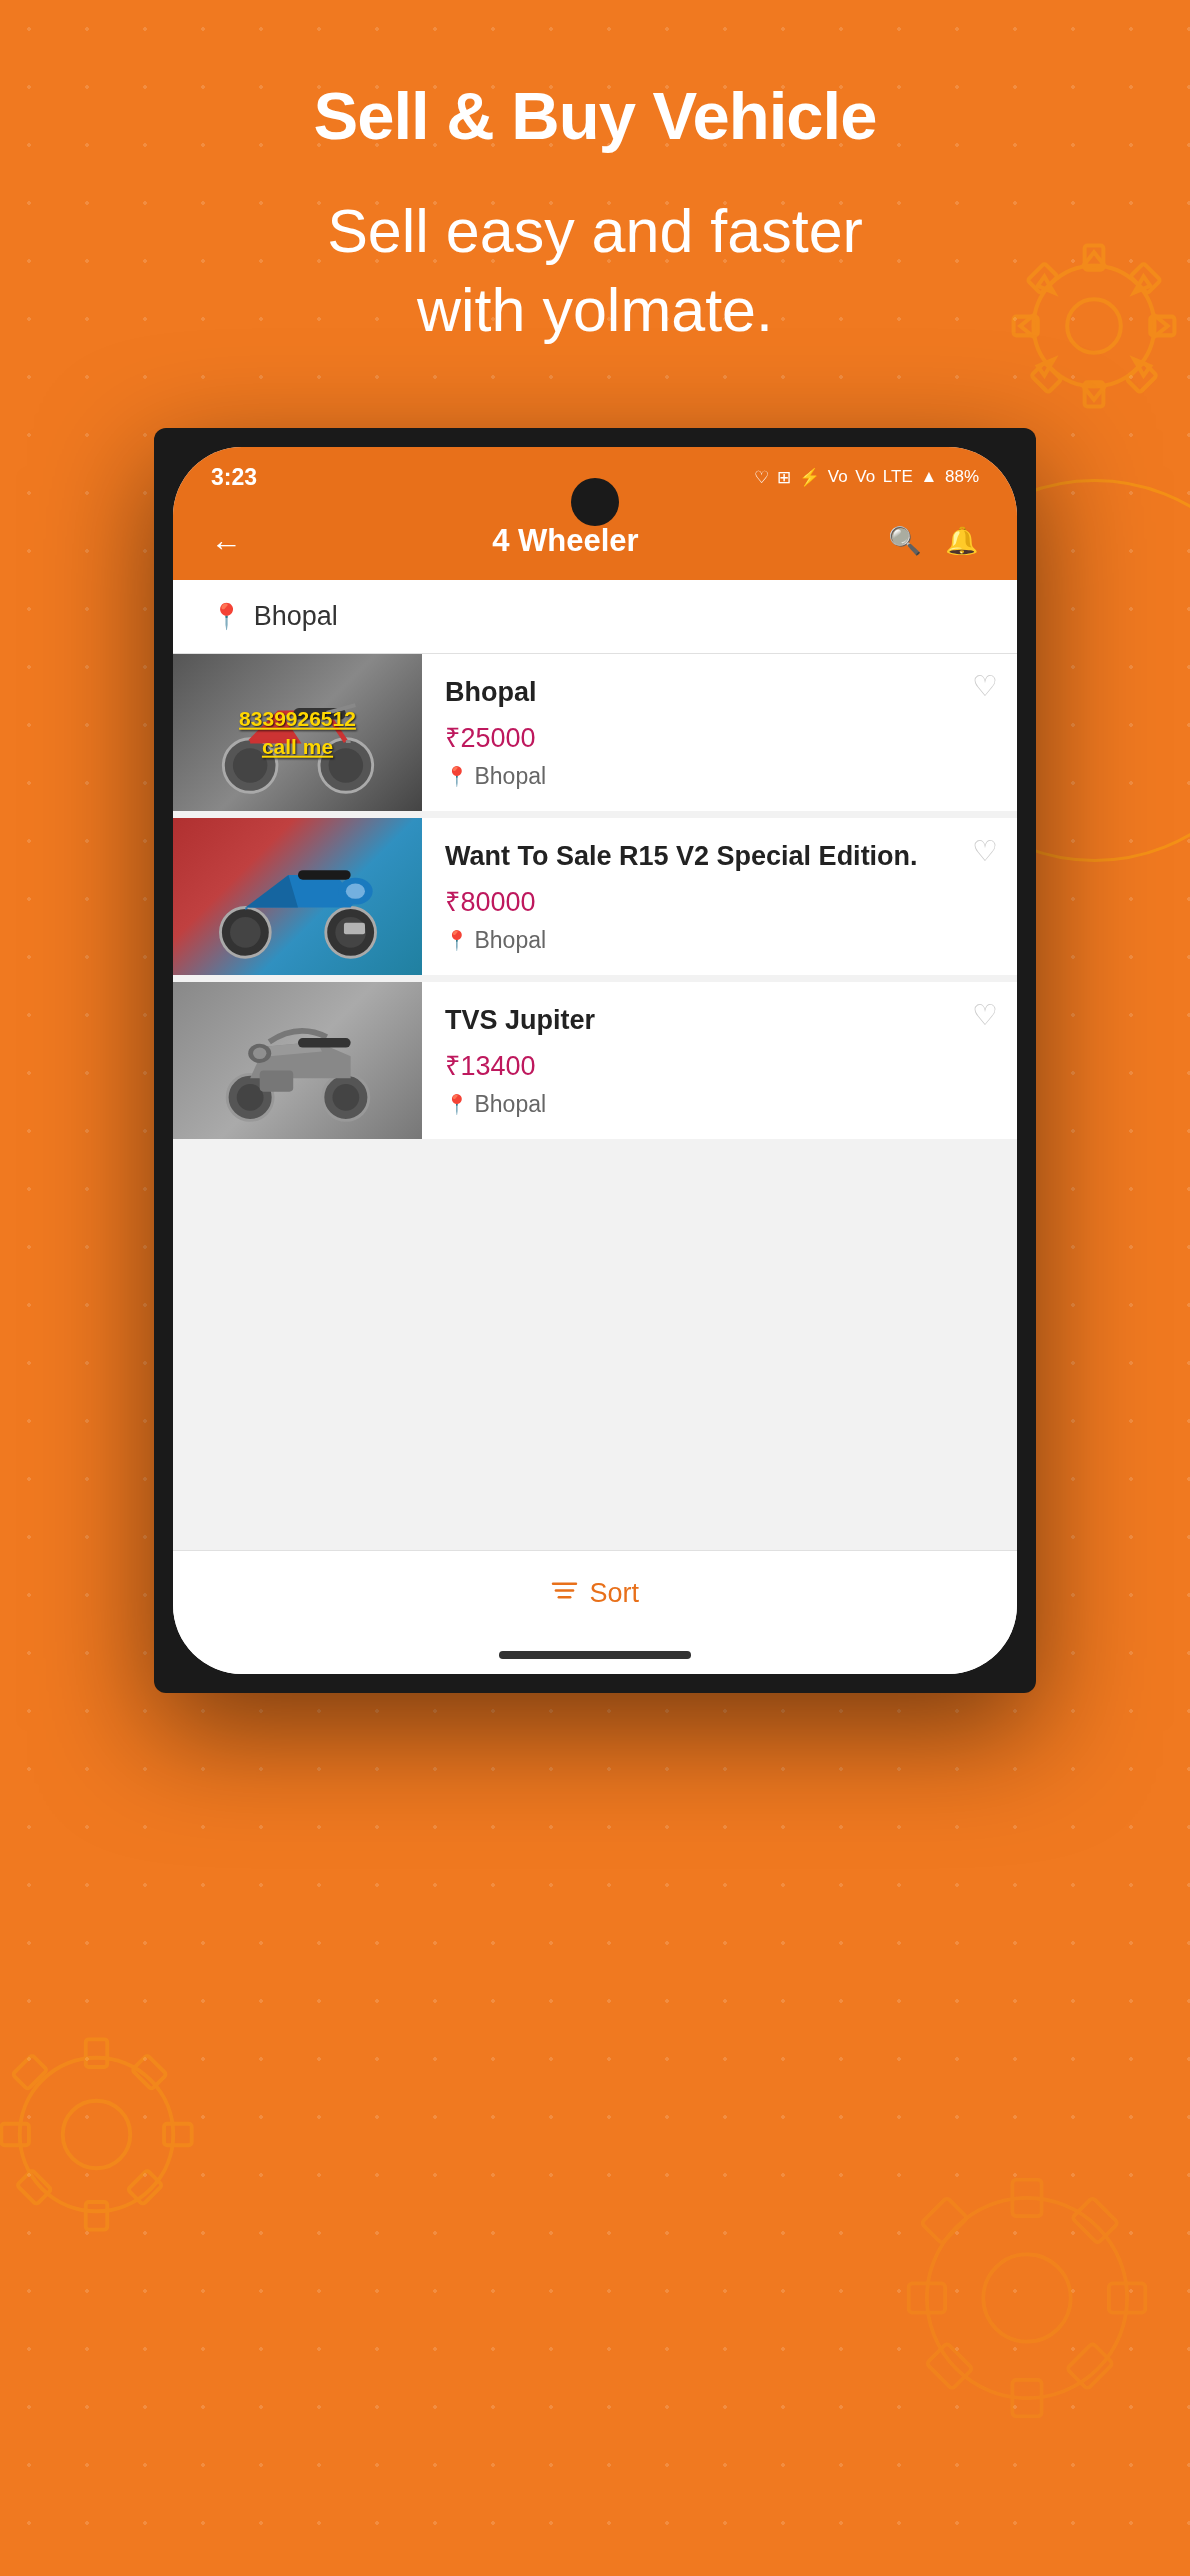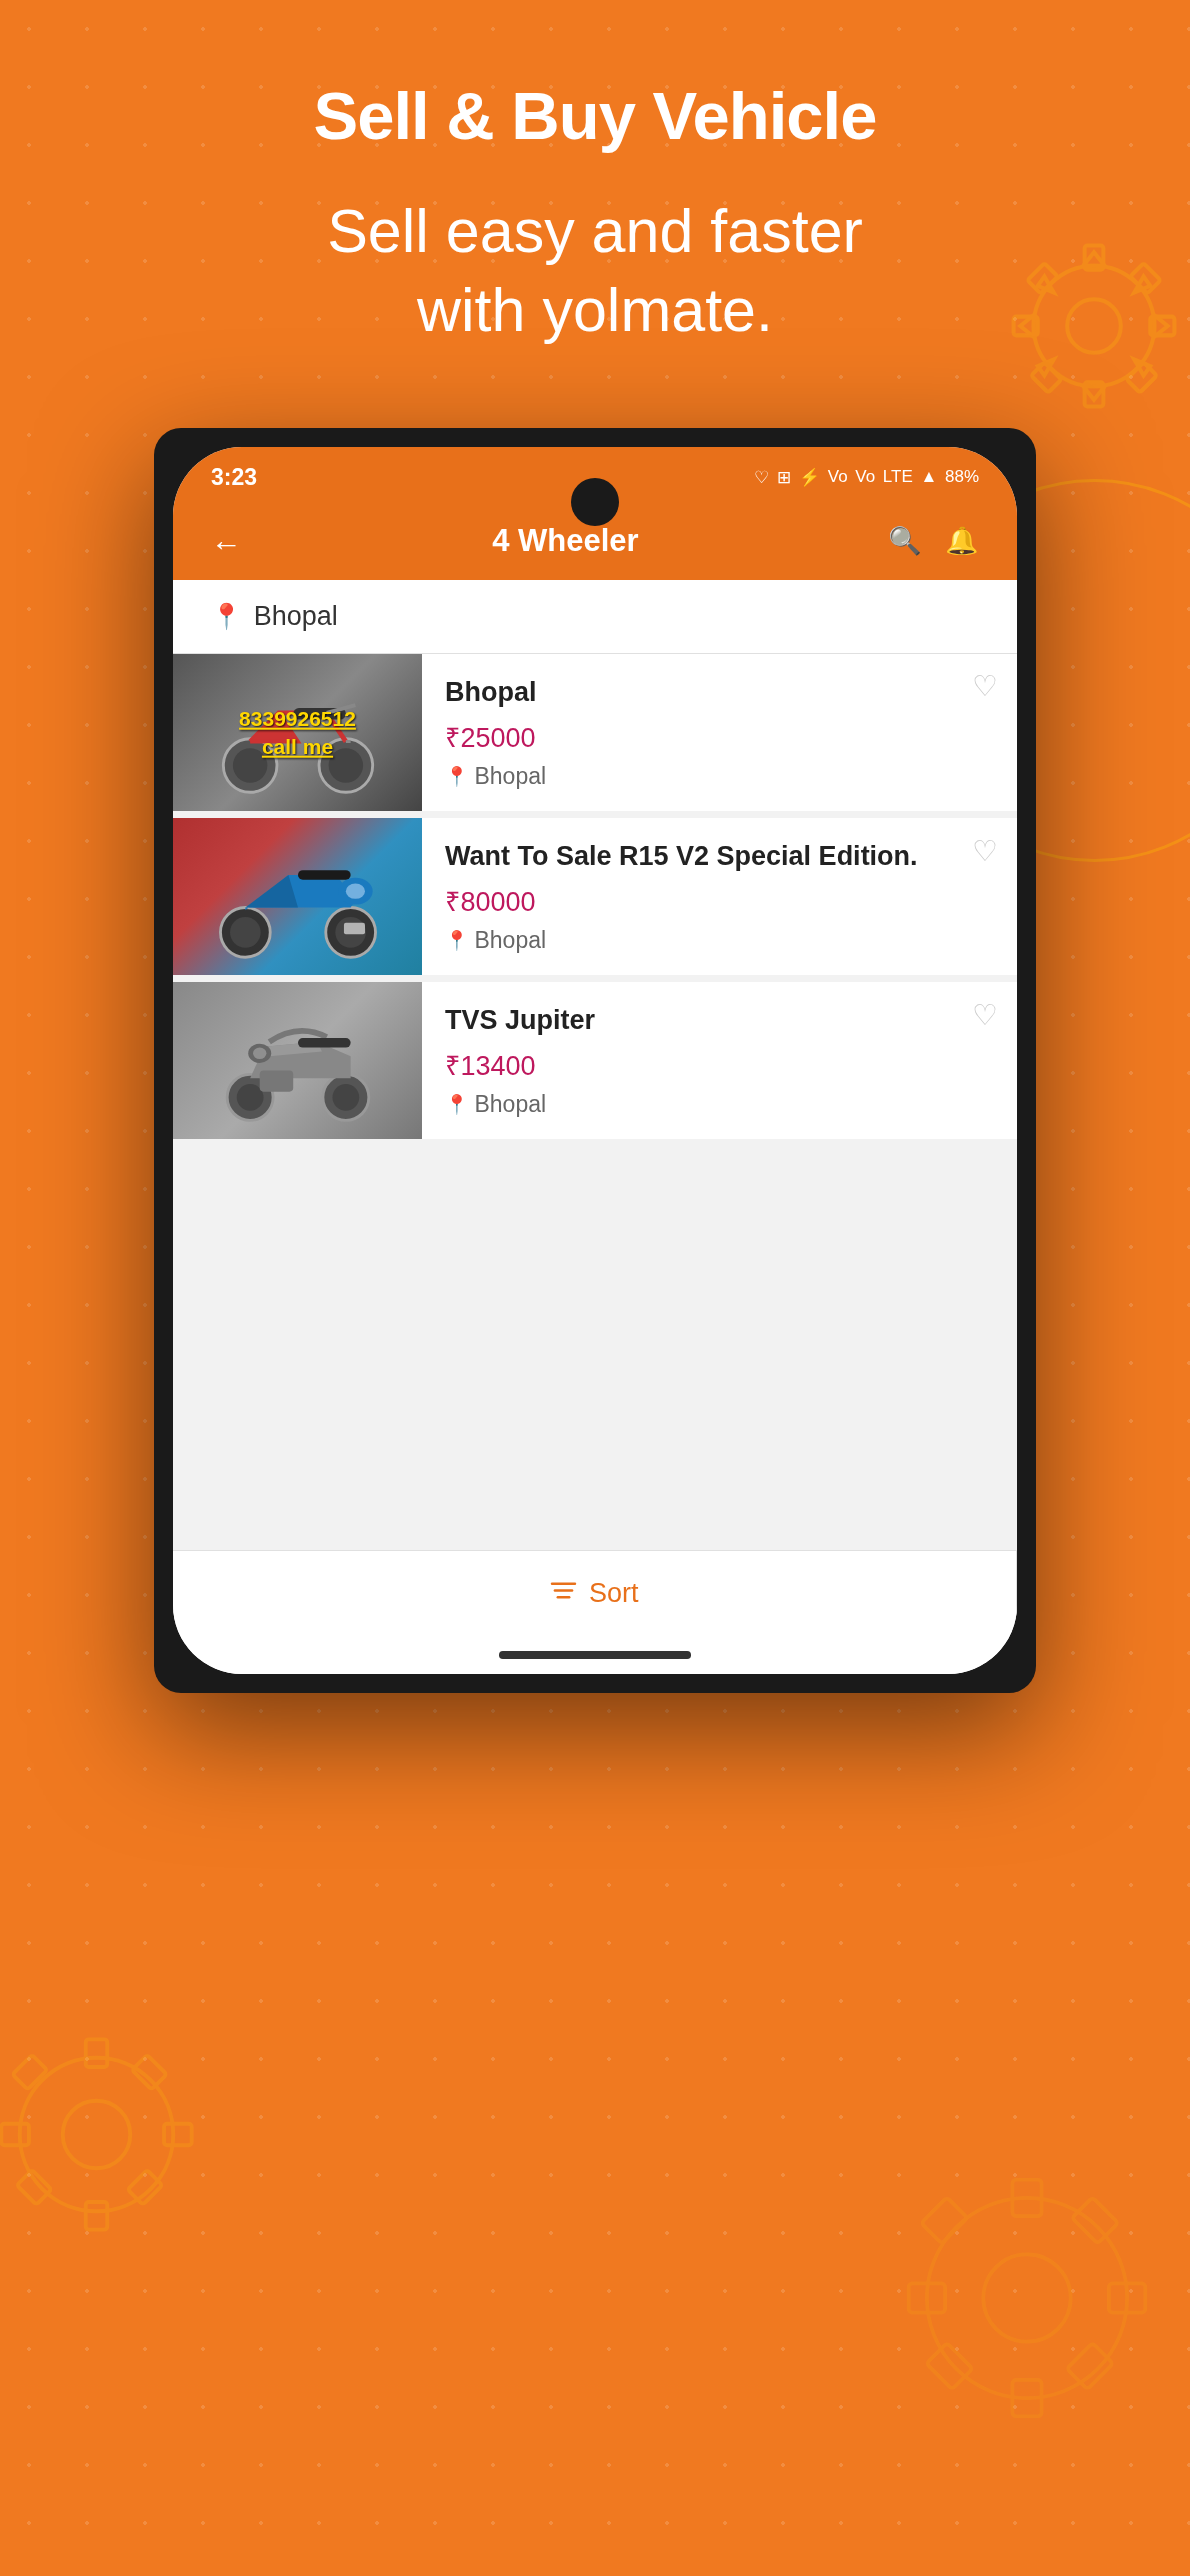--- a/index.html
+++ b/index.html
@@ -81,21 +81,21 @@
       font-weight: 500;
       text-align: center;
       line-height: 1.3;
       margin-bottom: 77px;
     }
 
     
     .phone-mockup {
       width: 882px;
       background: #1a1a1a;
-      border-radius: 27px;
+      border-radius: 12px;
       padding: 19px;
       box-shadow: 0 38px 115px rgba(0,0,0,0.5);
       position: relative;
     }
 
     .phone-inner {
       background: #f2f2f2;
       border-radius: 69px;
       overflow: hidden;
       position: relative;
@@ -287,20 +287,21 @@
     .empty-space {
       background: #f2f2f2;
       height: 403px;
     }
 
     
     .bottom-bar {
       background: white;
       display: flex;
       border-top: 1px solid #e0e0e0;
+      flex-direction: column;
     }
 
     .bottom-btn {
       flex: 1;
       padding: 27px 0;
       display: flex;
       align-items: center;
       justify-content: center;
       gap: 11.5px;
       color: #E8701A;

